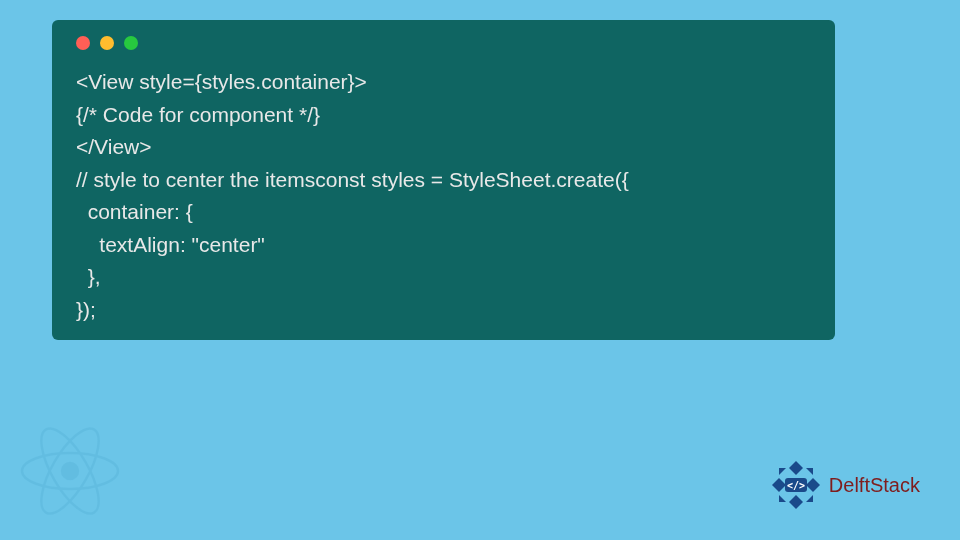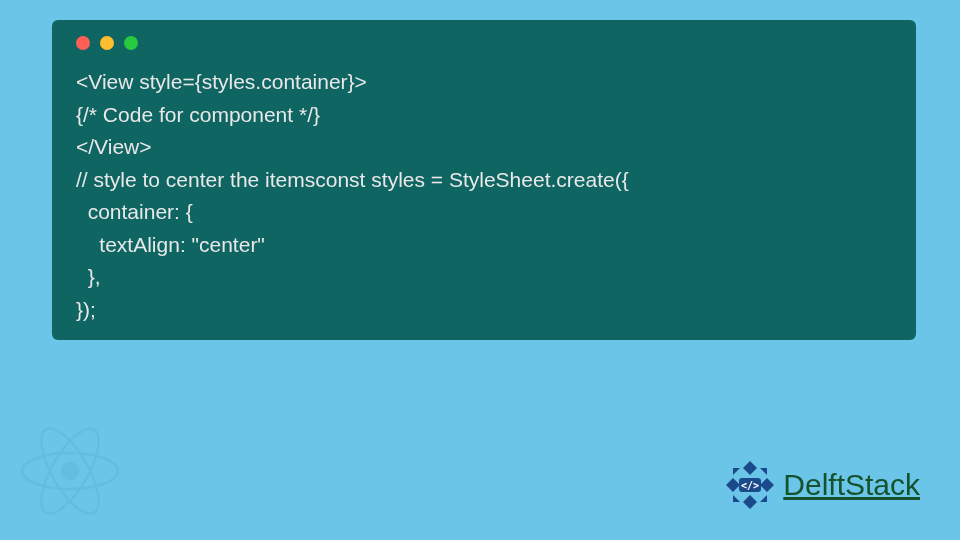--- a/index.html
+++ b/index.html
@@ -12,21 +12,21 @@
       height: 540px;
       background: #6bc5e8;
       font-family: -apple-system, BlinkMacSystemFont, "Segoe UI", Helvetica, sans-serif;
       position: relative;
       overflow: hidden;
     }
     .code-window {
       position: absolute;
       top: 20px;
       left: 52px;
-      width: 864px;
+      width: 783px;
       height: 320px;
       background: #0f6562;
       border-radius: 6px;
       padding: 16px 24px 24px 24px;
     }
     .window-controls {
       display: flex;
       gap: 10px;
       margin-bottom: 16px;
     }
@@ -53,24 +53,23 @@
     }
     .brand {
       position: absolute;
       bottom: 28px;
       right: 40px;
       display: flex;
       align-items: center;
       gap: 6px;
     }
     .brand-text {
-      font-size: 30px;
-      color: #14532d;
+      font-size: 20px;
+      color: #7f1d1d;
       font-weight: 500;
-      text-decoration: underline;
     }
     .brand-text .light {
       font-weight: 300;
     }
   </style>
 </head>
 <body>
 
 <div class="code-window">
   <div class="window-controls">

